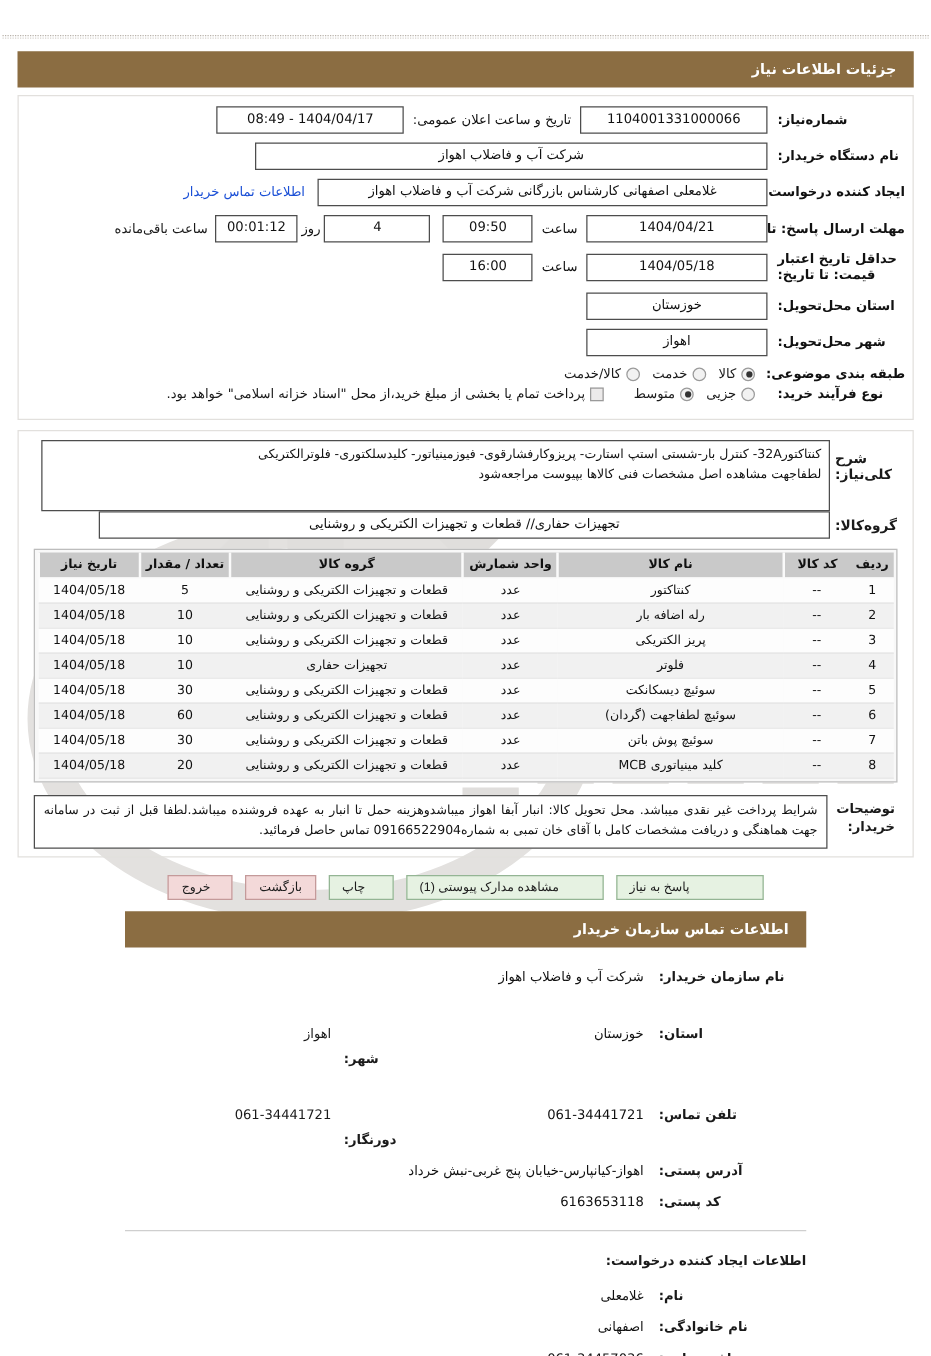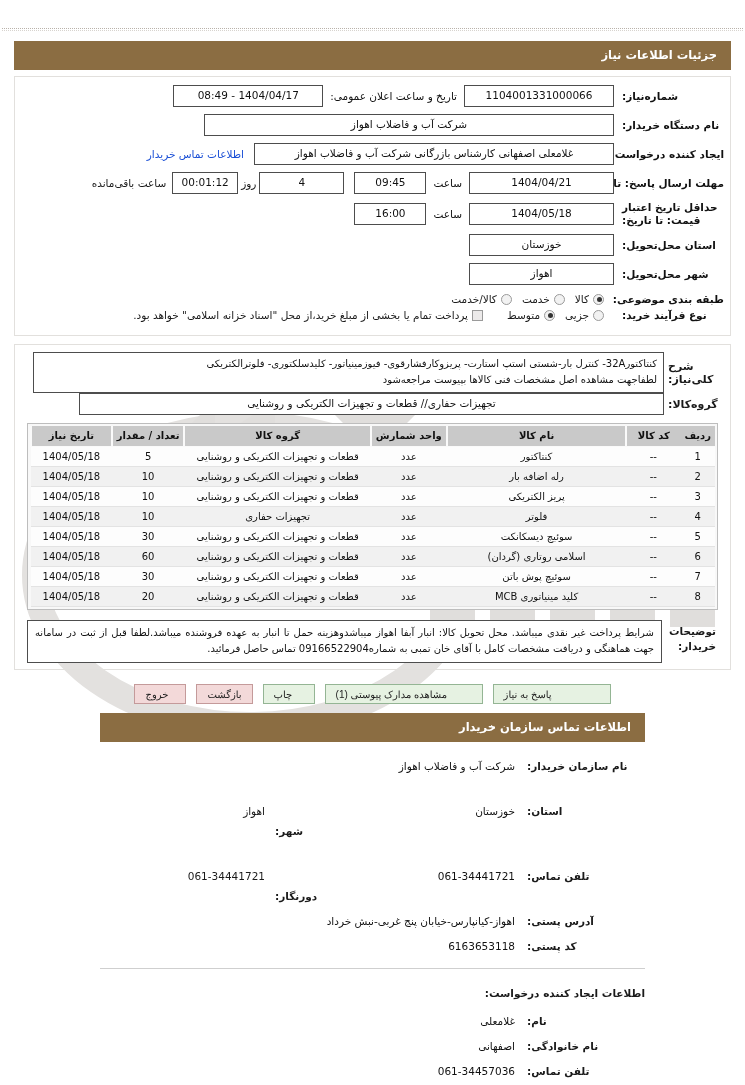--- a/index.html
+++ b/index.html
@@ -169,21 +169,21 @@
     padding-right: 14px;
   }
 
   
   .keydesc-row { display: flex; align-items: flex-start; }
   .keydesc-box {
     border: 1.6px solid #4d4d4d;
     background: #fff;
     width: 631px;
     min-height: 34px;
-    padding: 3px 6px 4px 6px;
+    padding: 3px 6px 20px 6px;
     font-size: 10px;
     line-height: 16px;
     text-align: right;
     color: #111;
   }
   .keydesc-lbl {
     font-weight: bold; font-size: 11px;
     width: 60px; text-align: left;
     padding-left: 4px; padding-top: 8px;
   }
@@ -393,21 +393,21 @@
     <div class="row">
       <div class="lbl w110">ایجاد کننده درخواست:</div>
       <div class="fld c" style="width:360px">غلامعلی  اصفهانی کارشناس بازرگانی شرکت آب و فاضلاب  اهواز</div>
       <a class="link" href="#">اطلاعات تماس خریدار</a>
     </div>
 
     <div class="row">
       <div class="lbl w110">مهلت ارسال پاسخ: تاتاریخ:</div>
       <div class="fld c w145">1404/04/21</div>
       <div class="inline-lbl">ساعت</div>
-      <div class="fld c w72">09:45</div>
+      <div class="fld c w72">09:50</div>
       <div class="fld c w85" style="margin-right:10px">4</div>
       <div class="inline-lbl" style="padding:0 3px">روز</div>
       <div class="fld c w66">00:01:12</div>
       <div class="remain-lbl">ساعت باقی‌مانده</div>
     </div>
 
     <div class="row">
       <div class="lbl w110" style="line-height:13px;white-space:normal">حداقل تاریخ اعتبار قیمت: تا تاریخ:</div>
       <div class="fld c w145">1404/05/18</div>
       <div class="inline-lbl">ساعت</div>
@@ -516,21 +516,21 @@
             <td>--</td>
             <td>سوئیچ دیسکانکت</td>
             <td>عدد</td>
             <td>قطعات و تجهیزات الکتریکی و روشنایی</td>
             <td>30</td>
             <td>1404/05/18</td>
           </tr>
           <tr class="even">
             <td>6</td>
             <td>--</td>
-            <td>اسلامی روتاری (گردان)</td>
+            <td>سوئیچ لطفاجهت (گردان)</td>
             <td>عدد</td>
             <td>قطعات و تجهیزات الکتریکی و روشنایی</td>
             <td>60</td>
             <td>1404/05/18</td>
           </tr>
           <tr class="odd">
             <td>7</td>
             <td>--</td>
             <td>سوئیچ پوش باتن</td>
             <td>عدد</td>

